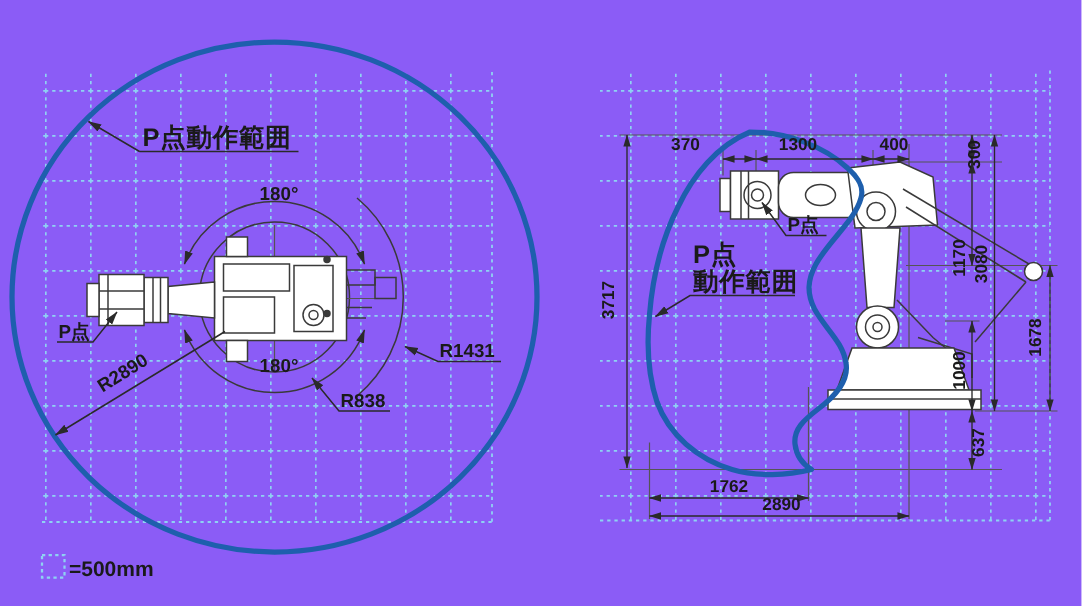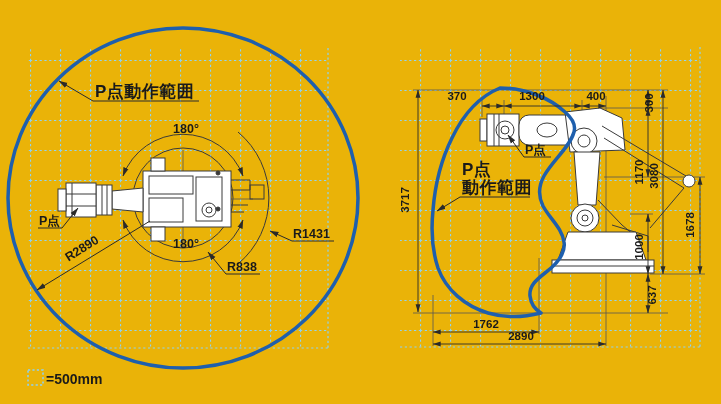--- a/index.html
+++ b/index.html
@@ -1,16 +1,16 @@
 <!DOCTYPE html>
 <html><head>
 <meta charset="utf-8">
 <style>
   html,body{margin:0;padding:0;background:#ffffff;}
-  .canvas{position:relative;width:721px;height:404px;background:#eab308;overflow:hidden;
+  .canvas{position:relative;width:721px;height:404px;background:#8b5cf6;overflow:hidden;
           font-family:"Liberation Sans","DejaVu Sans",sans-serif;}
   svg{display:block;}
   text{fill:#1a1a1a;}
   .jl{font-size:17px;font-weight:bold;letter-spacing:0.5px;}
   .jm{font-size:12.5px;font-weight:bold;}
   .dim{font-size:11.5px;font-weight:bold;}
   .thin{stroke:#3a3a3a;stroke-width:1;fill:none;}
   .callout{stroke:#2a2a2a;stroke-width:1;fill:none;}
   .blue{stroke:#1e5fad;stroke-width:3.5;fill:none;stroke-linejoin:round;stroke-linecap:round;}
   .grid{stroke:#8ed2f2;stroke-width:1.2;stroke-dasharray:2.2 2.6;fill:none;}

